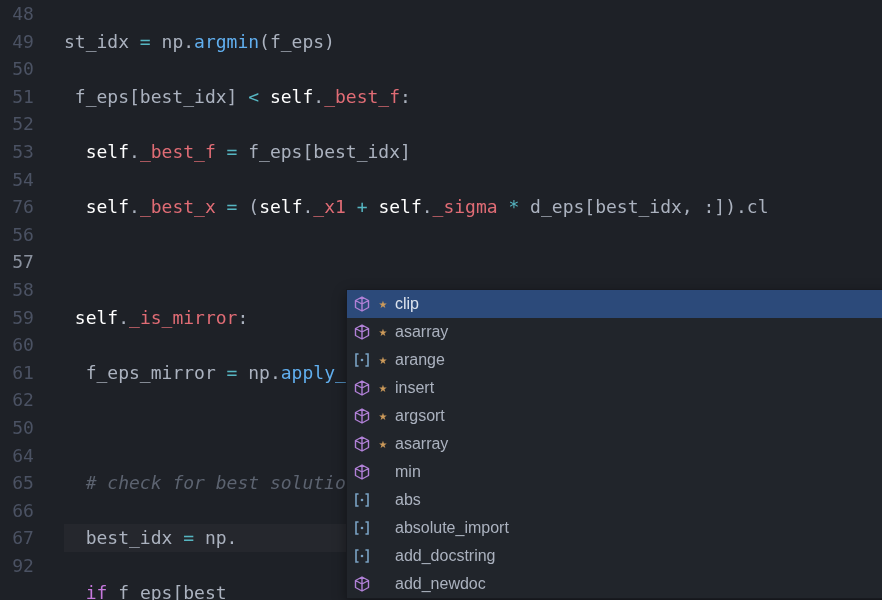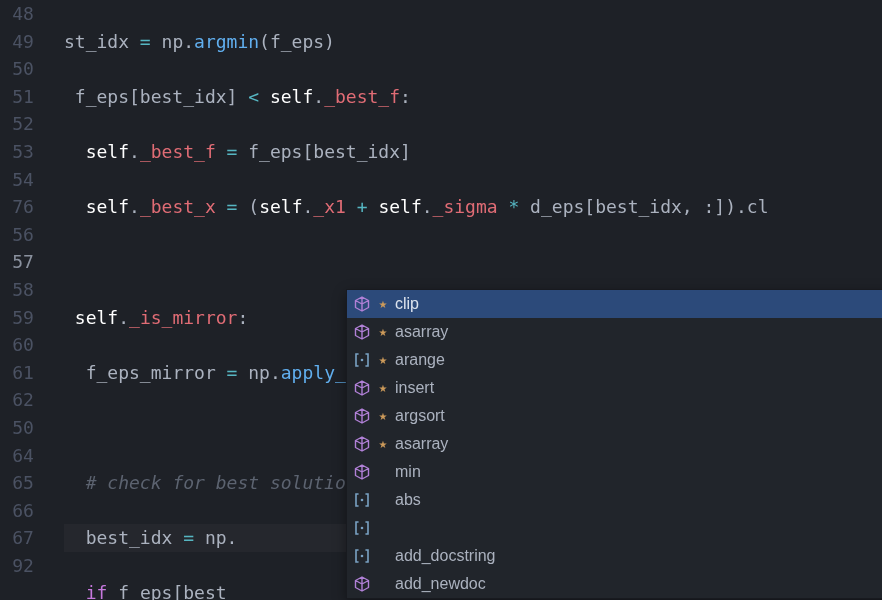--- a/index.html
+++ b/index.html
@@ -159,21 +159,21 @@
             </svg></span><span class="ac-star">★</span><span class="ac-label">insert</span></div><div class="ac-item"><span class="ac-icon"><svg width="18" height="18" viewBox="0 0 18 18">
               <use href="#icon-cube"></use>
             </svg></span><span class="ac-star">★</span><span class="ac-label">argsort</span></div><div class="ac-item"><span class="ac-icon"><svg width="18" height="18" viewBox="0 0 18 18">
               <use href="#icon-cube"></use>
             </svg></span><span class="ac-star">★</span><span class="ac-label">asarray</span></div><div class="ac-item"><span class="ac-icon"><svg width="18" height="18" viewBox="0 0 18 18">
               <use href="#icon-cube"></use>
             </svg></span><span class="ac-star hidden">★</span><span class="ac-label">min</span></div><div class="ac-item"><span class="ac-icon"><svg width="18" height="18" viewBox="0 0 18 18">
               <use href="#icon-bracket"></use>
             </svg></span><span class="ac-star hidden">★</span><span class="ac-label">abs</span></div><div class="ac-item"><span class="ac-icon"><svg width="18" height="18" viewBox="0 0 18 18">
               <use href="#icon-bracket"></use>
-            </svg></span><span class="ac-star hidden">★</span></div><div class="ac-item"><span class="ac-icon"><svg width="18" height="18" viewBox="0 0 18 18">
+            </svg></span><span class="ac-star hidden">★</span><span class="ac-label">absolute_import</span></div><div class="ac-item"><span class="ac-icon"><svg width="18" height="18" viewBox="0 0 18 18">
               <use href="#icon-bracket"></use>
             </svg></span><span class="ac-star hidden">★</span><span class="ac-label">add_docstring</span></div><div class="ac-item"><span class="ac-icon"><svg width="18" height="18" viewBox="0 0 18 18">
               <use href="#icon-cube"></use>
             </svg></span><span class="ac-star hidden">★</span><span class="ac-label">add_newdoc</span></div></div>
   </div>
 </div>
 
 <svg width="0" height="0" style="position:absolute">
   <defs>
     <g id="icon-cube">

